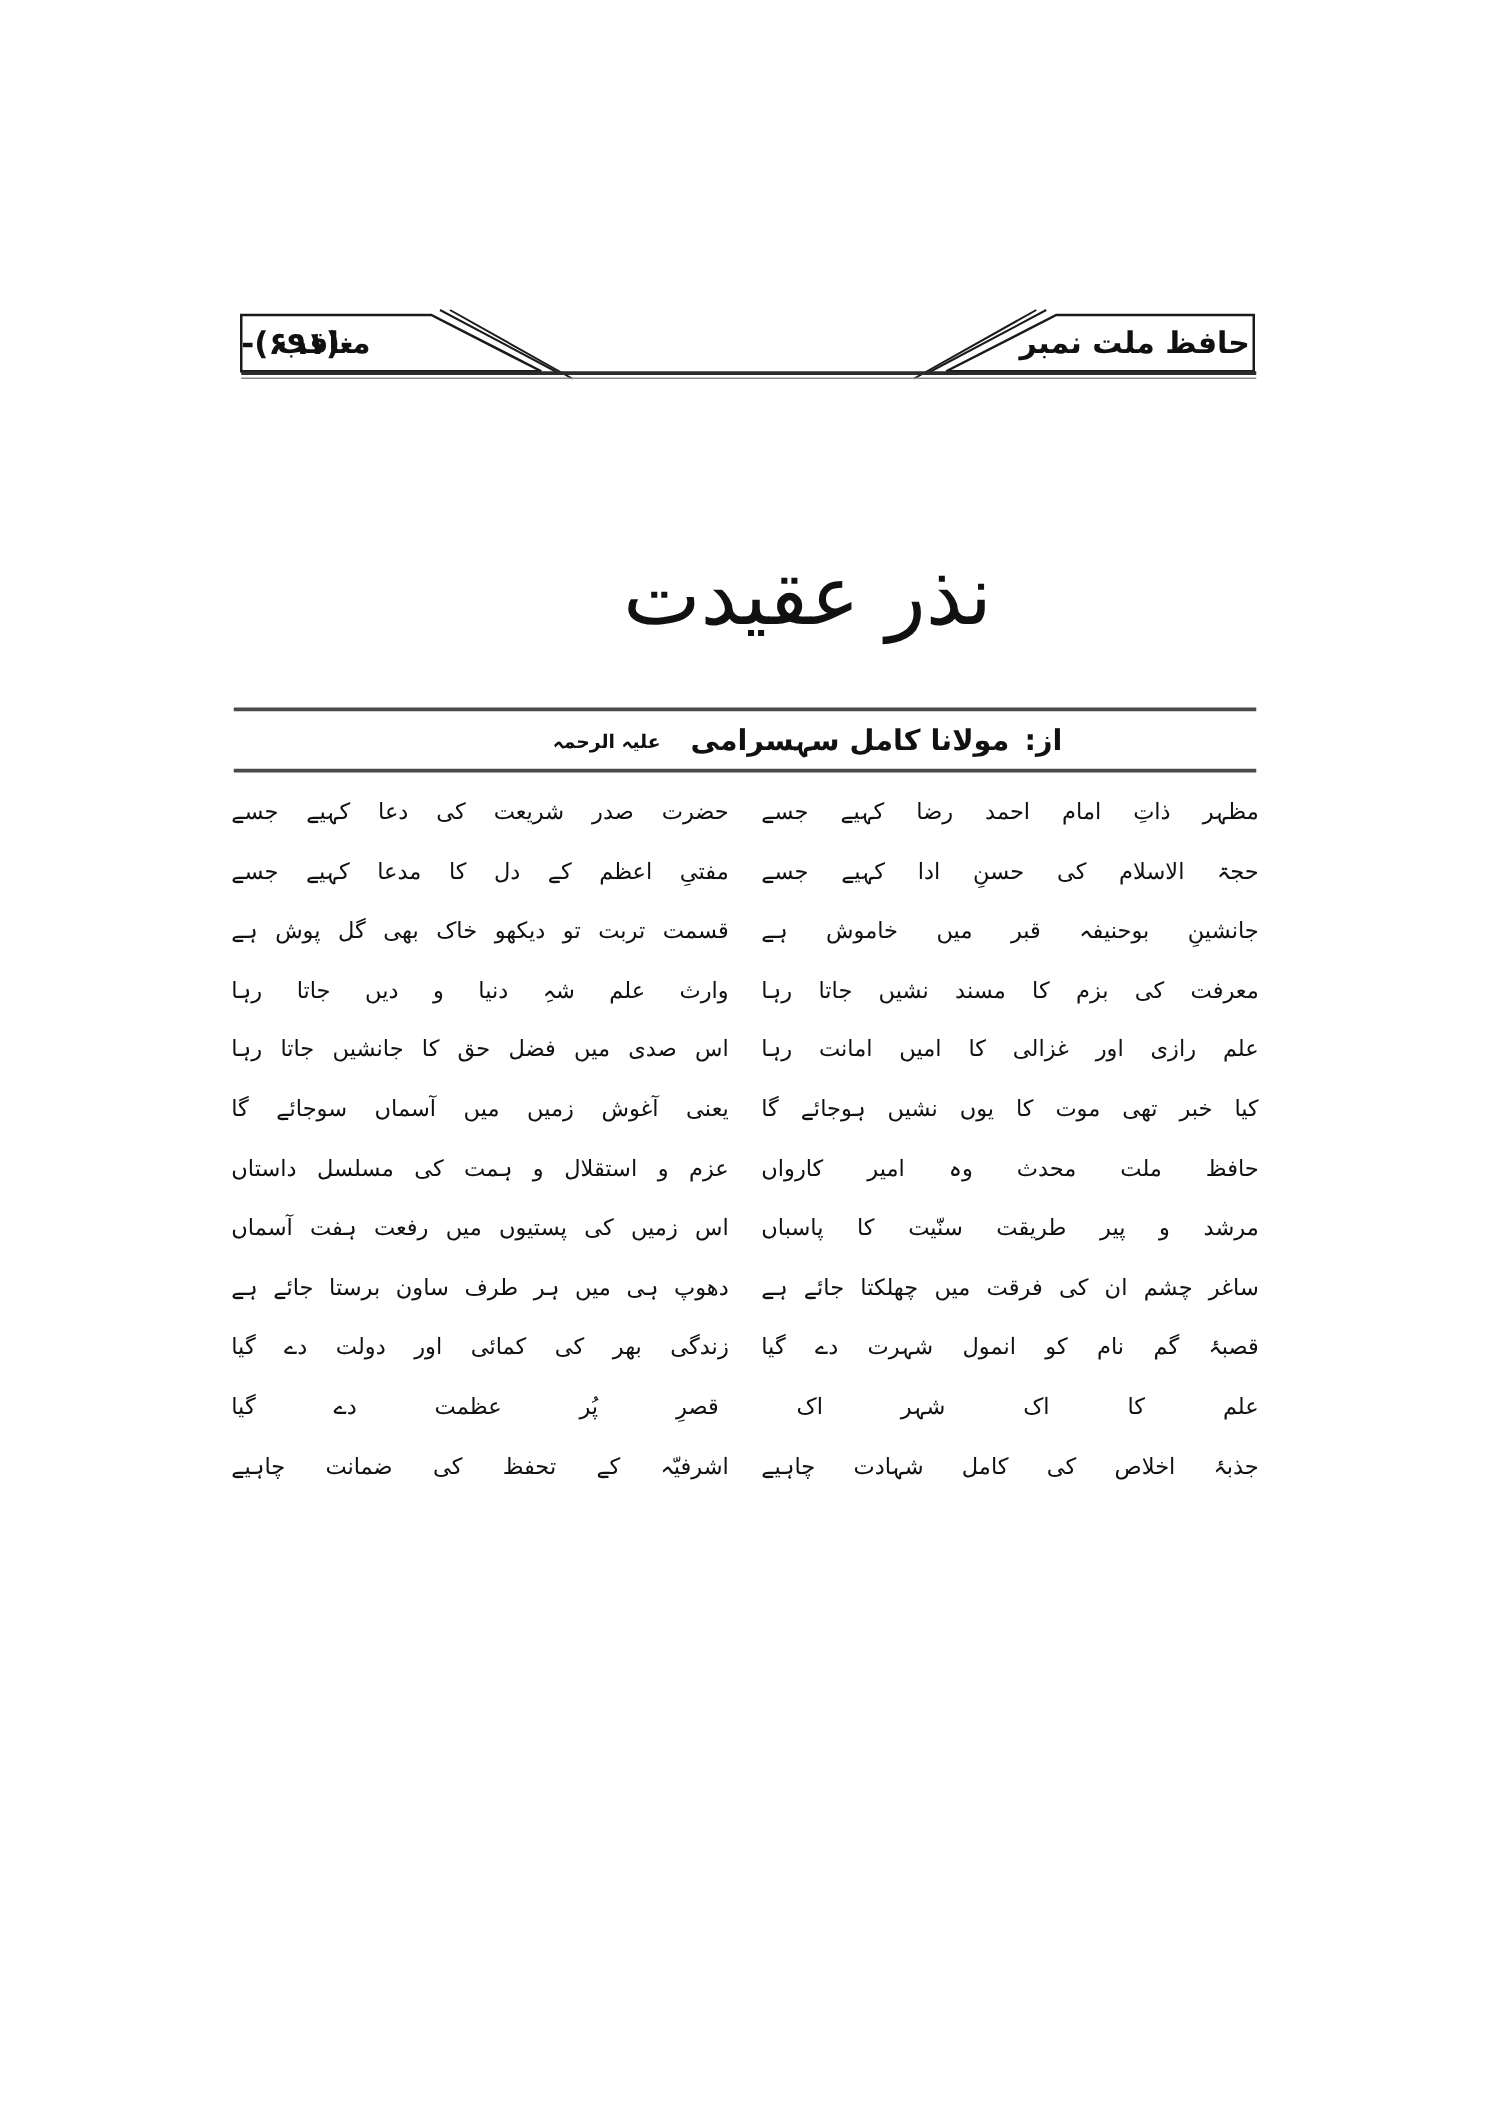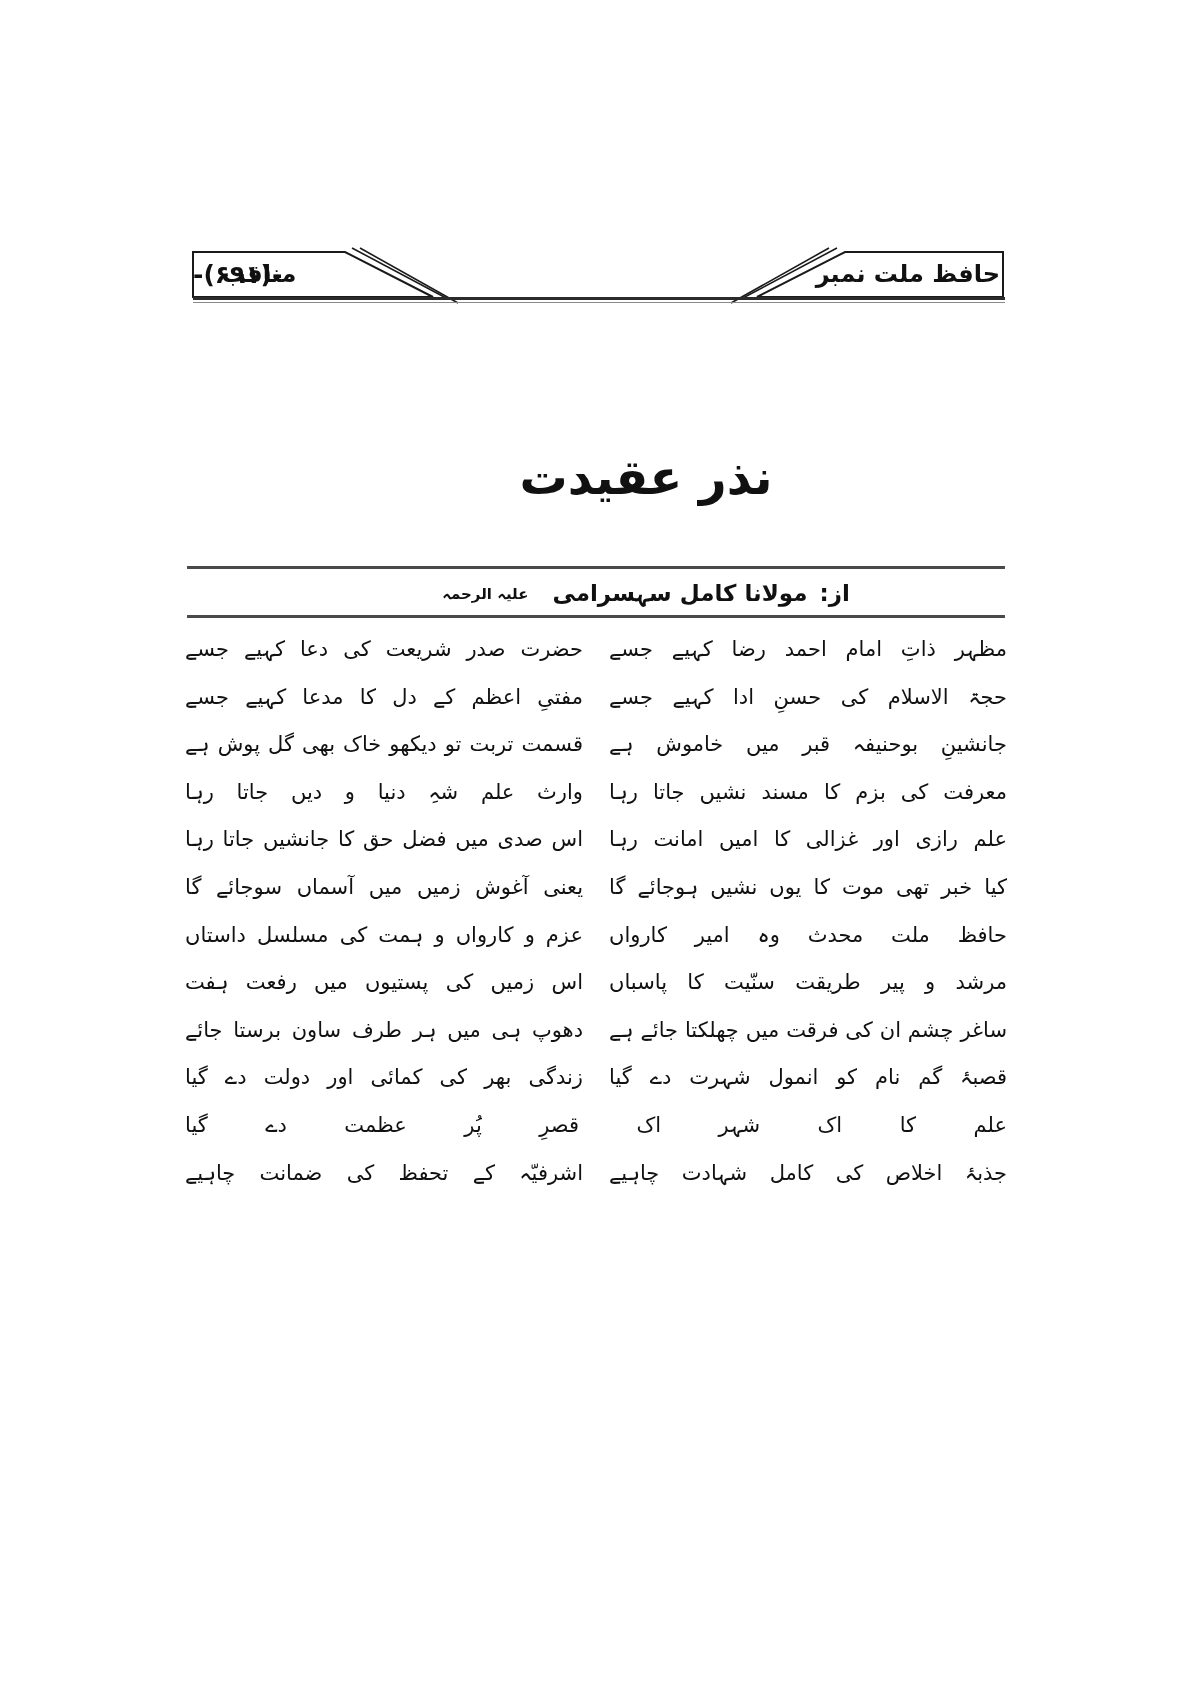--- a/index.html
+++ b/index.html
@@ -26,21 +26,21 @@
 
   .page-number {
     position: absolute; top: 251px; left: 193px; width: 812px; height: 47px;
     line-height: 47px; 
     font-size: 25px; font-weight: bold; direction: ltr; letter-spacing: 1px;
   }
 
   
   .page-title {
     position: absolute; top: 441px; left: 240px; width: 812px;
-    text-align: center; font-size: 48px; font-weight: bold;
+    text-align: center; font-size: 66px; font-weight: normal;
     direction: rtl; line-height: 72px; white-space: nowrap;
   }
   .rule {
     position: absolute; left: 187px; width: 818px; background: #4a4a4a;
   }
   .rule-top    { top: 566px; height: 3px; }
   .rule-bottom { top: 615px; height: 3px; }
 
   .byline {
     position: absolute; top: 572px; left: 240px; width: 812px; height: 43px;
@@ -51,21 +51,21 @@
   .byline .honorific { font-size: 15px; margin-right: 16px; vertical-align: 2px; }
 
   
   .poem {
     position: absolute; top: 626px; left: 185px; width: 822px;
     direction: rtl;
   }
   .row { display: flex; gap: 26px; height: 47.6px; align-items: center; }
   .hemi {
     flex: 1; height: 47.6px; line-height: 47.6px; overflow: hidden;
-    font-size: 21px;
+    font-size: 18px;
     text-align: justify;
     text-align-last: justify;
     -moz-text-align-last: justify;
     direction: rtl;
   }
 </style>
 </head>
 <body>
 
 <div class="page">
@@ -122,21 +122,21 @@
     <div class="row">
       <div class="hemi">علم رازی اور غزالی کا امیں امانت رہا</div>
       <div class="hemi">اس صدی میں فضل حق کا جانشیں جاتا رہا</div>
     </div>
     <div class="row">
       <div class="hemi">کیا خبر تھی موت کا یوں نشیں ہوجائے گا</div>
       <div class="hemi">یعنی آغوش زمیں میں آسماں سوجائے گا</div>
     </div>
     <div class="row">
       <div class="hemi">حافظ ملت محدث وہ امیر کارواں</div>
-      <div class="hemi">عزم و کارواں و ہمت کی مسلسل داستاں</div>
+      <div class="hemi">عزم و استقلال و ہمت کی مسلسل داستاں</div>
     </div>
     <div class="row">
       <div class="hemi">مرشد و پیر طریقت سنّیت کا پاسباں</div>
       <div class="hemi">اس زمیں کی پستیوں میں رفعت ہفت آسماں</div>
     </div>
     <div class="row">
       <div class="hemi">ساغر چشم ان کی فرقت میں چھلکتا جائے ہے</div>
       <div class="hemi">دھوپ ہی میں ہر طرف ساون برستا جائے ہے</div>
     </div>
     <div class="row">

